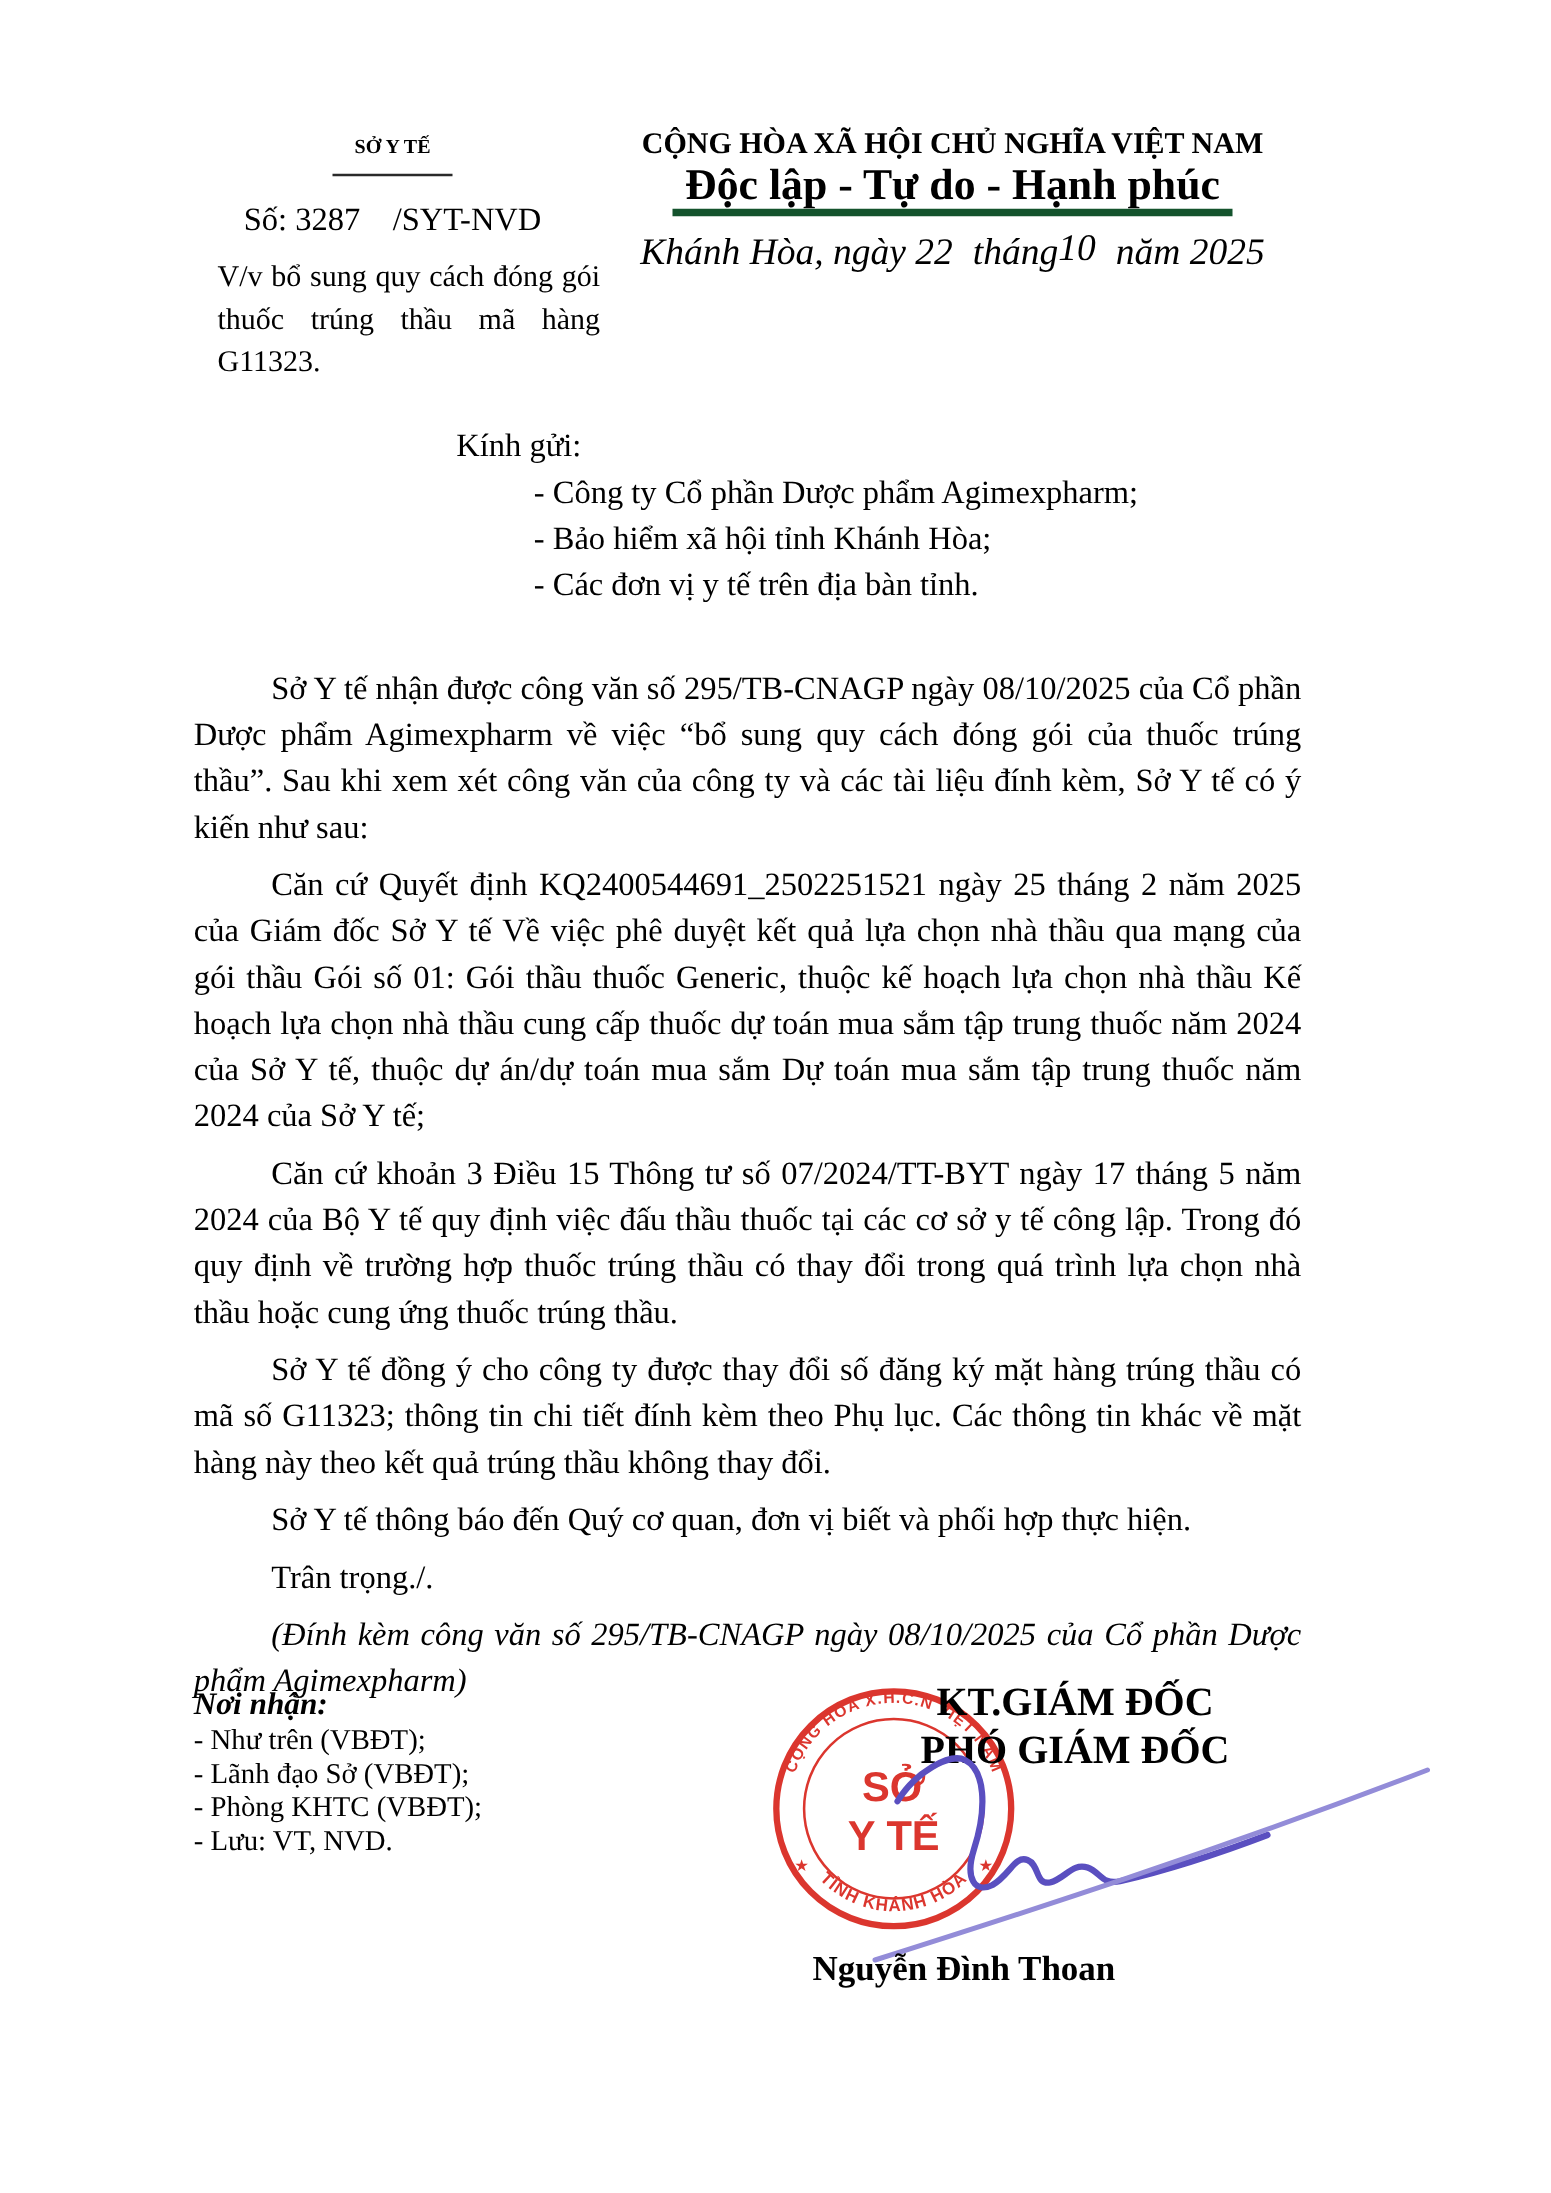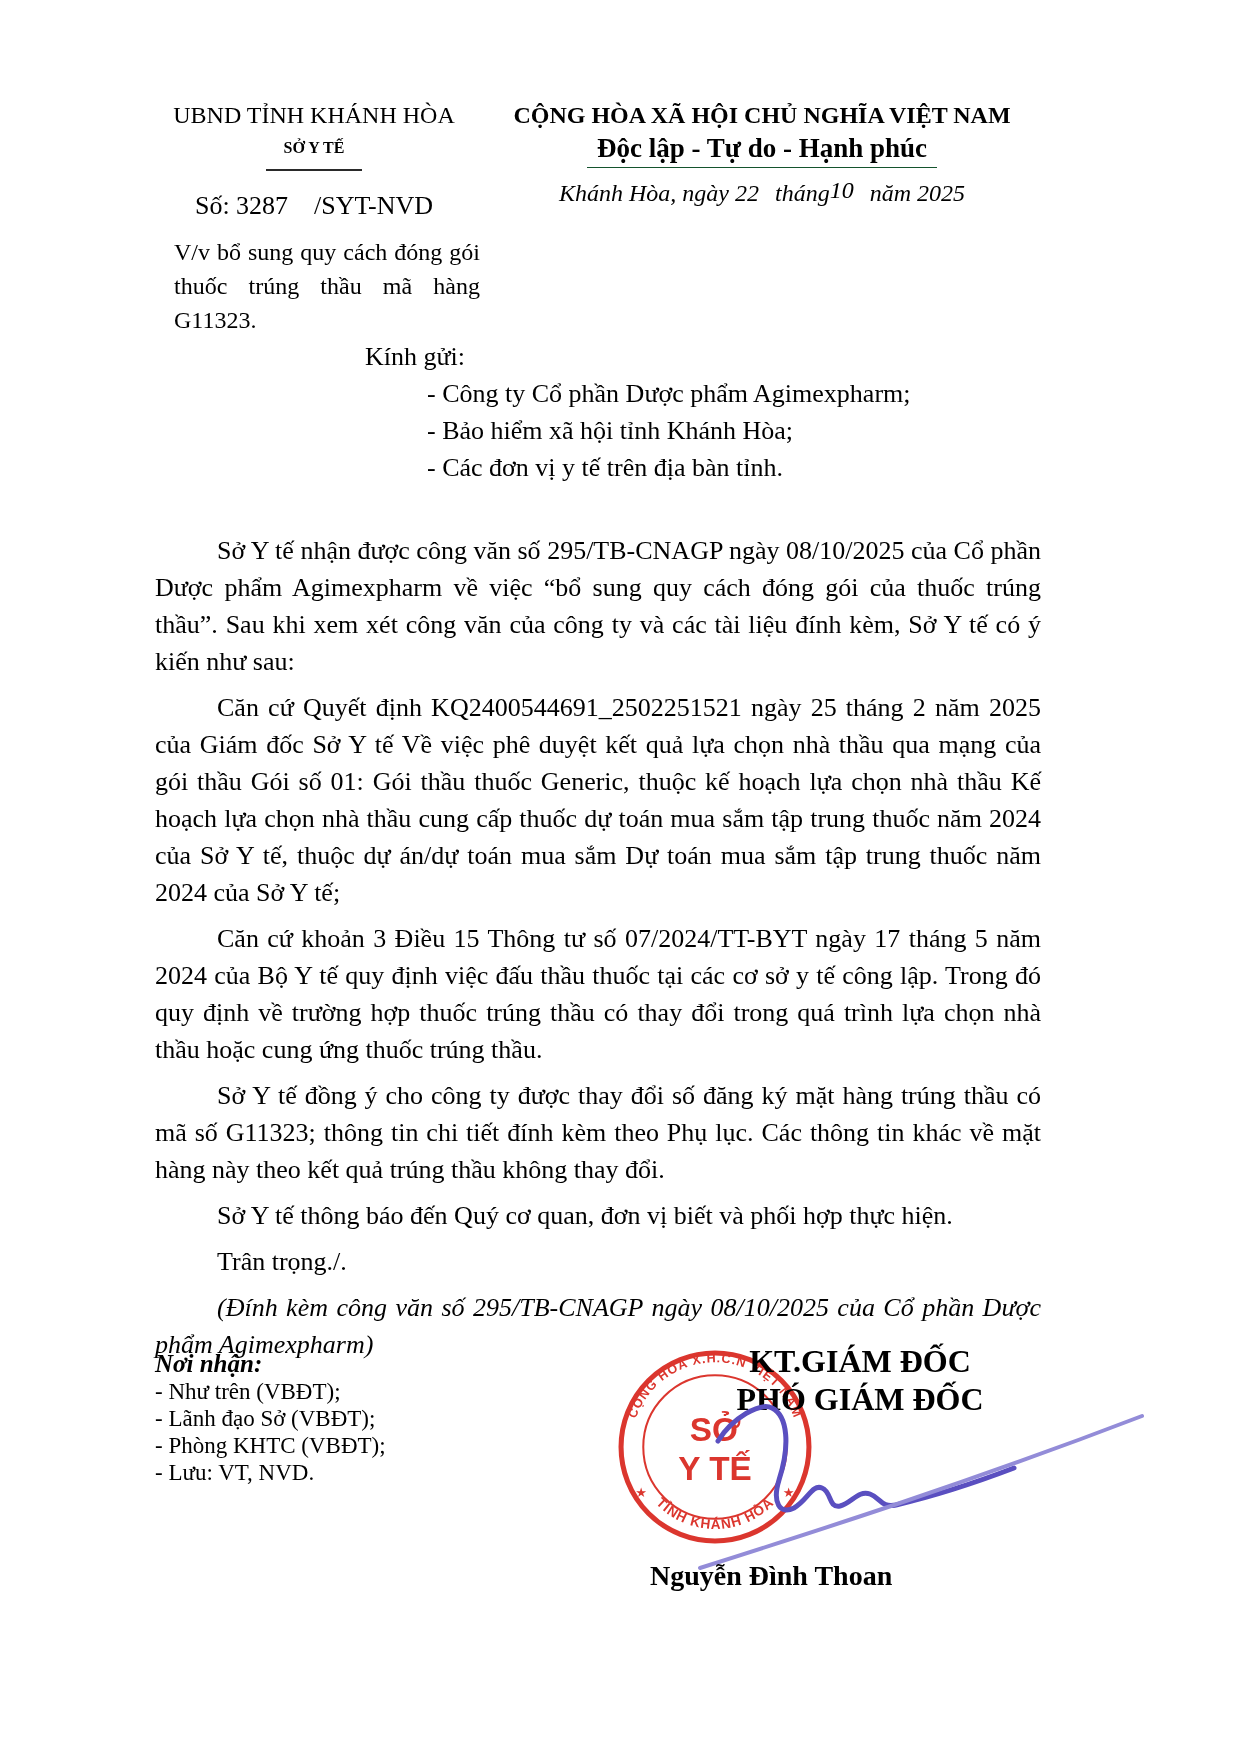--- a/index.html
+++ b/index.html
@@ -15,23 +15,23 @@
   
   .hdr-left{position:absolute;left:148px;top:100px;width:332px;text-align:center;}
   .issuer-parent{font-size:24px;line-height:30px;}
   .issuer-name{font-size:16px;font-weight:bold;line-height:32px;margin-top:2px;text-align:center;}
   .issuer-rule{width:96px;border-top:2px solid #2a2a2a;margin:5px auto 0;}
   .doc-number{font-size:26px;margin-top:20px;white-space:pre;}
   .subject{font-size:24px;line-height:34px;text-align:justify;margin:14px 0 0 26px;}
 
   .hdr-right{position:absolute;left:492px;top:100px;width:540px;text-align:center;}
   .nat1{font-size:24px;font-weight:bold;line-height:30px;}
-  .nat2{display:inline-block;font-size:27px;font-weight:bold;line-height:32px;
-        border-bottom:1px solid #14532d;padding:0 10px 3px;margin-top:2px;}
-  .dateline{font-size:24px;font-style:italic;margin-top:12px;}
+  .nat2{display:inline-block;font-size:35px;font-weight:bold;line-height:32px;
+        border-bottom:6px solid #14532d;padding:0 10px 3px;margin-top:2px;}
+  .dateline{font-size:30px;font-style:italic;margin-top:12px;}
   .dateline .gap{display:inline-block;width:16px;}
   .dateline .month{font-style:italic;position:relative;top:-3px;}
 
   
   .body{position:absolute;left:155px;top:338px;width:886px;font-size:26px;line-height:37px;}
   .kinhgui{margin-left:210px;}
   .recipients{margin-left:272px;margin-bottom:46px;}
   .body p{margin:0 0 9px;text-align:justify;text-indent:62px;}
   .closing{text-indent:62px;}
   .attachment{font-style:italic;}
@@ -48,21 +48,20 @@
   .signer-name{position:absolute;left:650px;top:1560px;width:420px;text-align:left;
                font-size:28px;font-weight:bold;z-index:3;}
   .sig-wrap{position:absolute;left:640px;top:1396px;width:512px;height:188px;z-index:2;pointer-events:none;}
 </style>
 </head>
 <body>
 
 <div class="page">
 
   <div class="hdr-left">
-    <div class="issuer-parent">UBND TỈNH KHÁNH HÒA</div>
     <div class="issuer-name">SỞ Y TẾ</div>
     <div class="issuer-rule"></div>
     <div class="doc-number">Số: 3287    /SYT-NVD</div>
     <div class="subject">V/v bổ sung quy cách đóng gói thuốc trúng thầu mã hàng G11323.</div>
   </div>
 
   <div class="hdr-right">
     <div class="nat1">CỘNG HÒA XÃ HỘI CHỦ NGHĨA VIỆT NAM</div>
     <div><span class="nat2">Độc lập - Tự do - Hạnh phúc</span></div>
     <div class="dateline">

